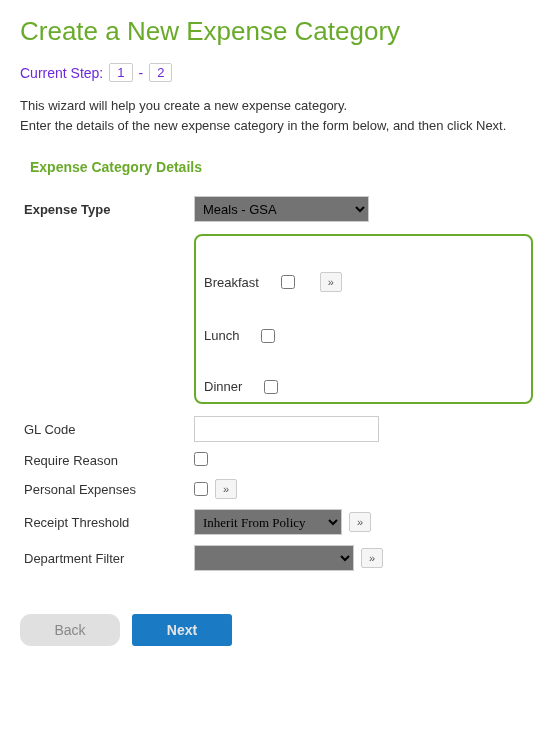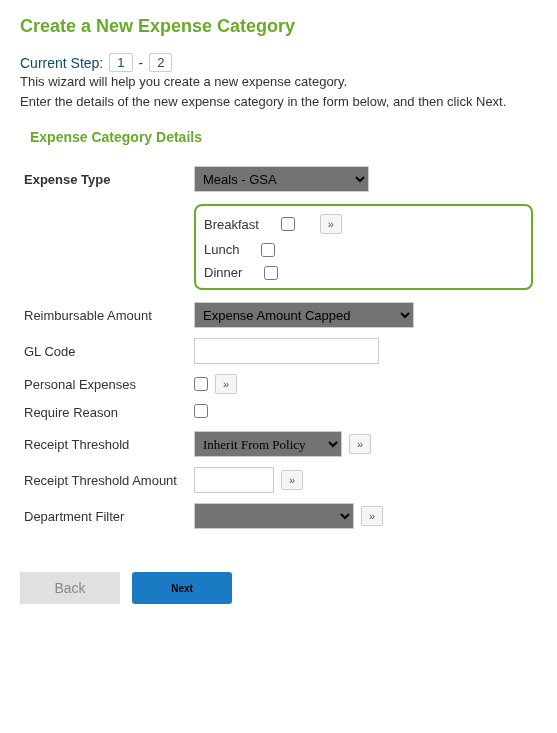--- a/index.html
+++ b/index.html
@@ -7,43 +7,43 @@
       font-family: Arial, sans-serif;
       font-size: 14px;
       color: #333;
       background: #fff;
       width: 557px;
       min-height: 733px;
       padding: 16px 20px;
     }
     h1 {
       color: #6aaa2a;
-      font-size: 18px;
-      font-weight: bold;
+      font-size: 26px;
+      font-weight: normal;
       margin-bottom: 16px;
     }
     .step-row {
       display: flex;
       align-items: center;
       gap: 6px;
-      margin-bottom: 0;
-      font-size: 14px;
-      color: #0c4a6e;
+      margin-bottom: 14px;
+      font-size: 14px;
+      color: #6d28d9;
     }
     .step-box {
       border: 1px solid #ccc;
       padding: 1px 7px;
       font-size: 13px;
       background: #fff;
       border-radius: 2px;
     }
     .description {
       font-size: 13px;
       color: #333;
-      margin-bottom: 18px;
+      margin-bottom: 24px;
       line-height: 1.5;
     }
     .section-title {
       color: #6aaa2a;
       font-size: 14px;
       font-weight: bold;
       margin-bottom: 16px;
       margin-left: 10px;
     }
     .form-table {
@@ -108,20 +108,21 @@
       border-radius: 8px;
       padding: 4px 8px;
       margin: 2px 0;
     }
     .meal-row {
       display: flex;
       align-items: center;
       padding: 4px 0;
       gap: 22px;
       font-size: 13px;
+      margin-top: 28px;
     }
     .meal-row:first-child {
       display: flex;
       align-items: center;
     }
     .gl-input { width: 185px; }
     .inline-group {
       display: flex;
       align-items: center;
       gap: 4px;
@@ -133,29 +134,29 @@
       padding-top: 10px;
     }
     .btn-back {
       background: #e0e0e0;
       color: #888;
       border: none;
       padding: 8px 0;
       width: 100px;
       font-size: 14px;
       cursor: pointer;
-      border-radius: 1px;
+      border-radius: 11px;
     }
     .btn-next {
       background: #1a7bc4;
-      color: #000000;
+      color: #e5e5e5;
       border: none;
       padding: 8px 0;
       width: 100px;
-      font-size: 10px;
+      font-size: 14px;
       cursor: pointer;
       border-radius: 3px;
       font-weight: bold;
     }
     .bold-label { font-weight: bold; }
   </style>
 </head>
 <body>
 
 <h1>Create a New Expense Category</h1>
@@ -201,78 +202,59 @@
             <input type="checkbox" style="">
           </div>
           <div class="meal-row">
             <span>Dinner</span>
             <input type="checkbox" style="">
           </div>
         </div>
       </td>
     </tr>
 
-    <tr>
-      <td><span>Reimbursable Amount</span></td>
-      <td>
-        <select class="reimbursable">
-          <option>Expense Amount Capped</option>
-          <option>Actual Amount</option>
-          <option>No Limit</option>
-        </select>
-      </td>
-    </tr>
 
     <tr>
       <td><span>GL Code</span></td>
       <td>
         <input type="text" class="gl-input" value="" style="">
+      </td>
+    </tr>
+
+    <tr>
+      <td><span>Require Reason</span></td>
+      <td>
+        <input type="checkbox" style="">
       </td>
     </tr>
 
     <tr>
       <td><span>Personal Expenses</span></td>
       <td>
         <div class="inline-group">
           <input type="checkbox" style="">
           <span class="arrow-btn">»</span>
         </div>
-      </td>
-    </tr>
-
-    <tr>
-      <td><span>Require Reason</span></td>
-      <td>
-        <input type="checkbox" style="">
       </td>
     </tr>
 
     <tr>
       <td><span>Receipt Threshold</span></td>
       <td>
         <div class="inline-group">
           <select class="receipt-threshold">
             <option>Inherit From Policy</option>
             <option>None</option>
             <option>Required</option>
           </select>
           <span class="arrow-btn">»</span>
         </div>
       </td>
     </tr>
 
-    <tr>
-      <td><span>Receipt Threshold Amount</span></td>
-      <td>
-        <div class="inline-group">
-          <input type="text" class="threshold-amount" value="" style="">
-          <span class="arrow-btn">»</span>
-        </div>
-      </td>
-    </tr>
 
     <tr>
       <td><span>Department Filter</span></td>
       <td>
         <div class="inline-group">
           <select class="dept-filter">
             <option></option>
           </select>
           <span class="arrow-btn">»</span>
         </div>

